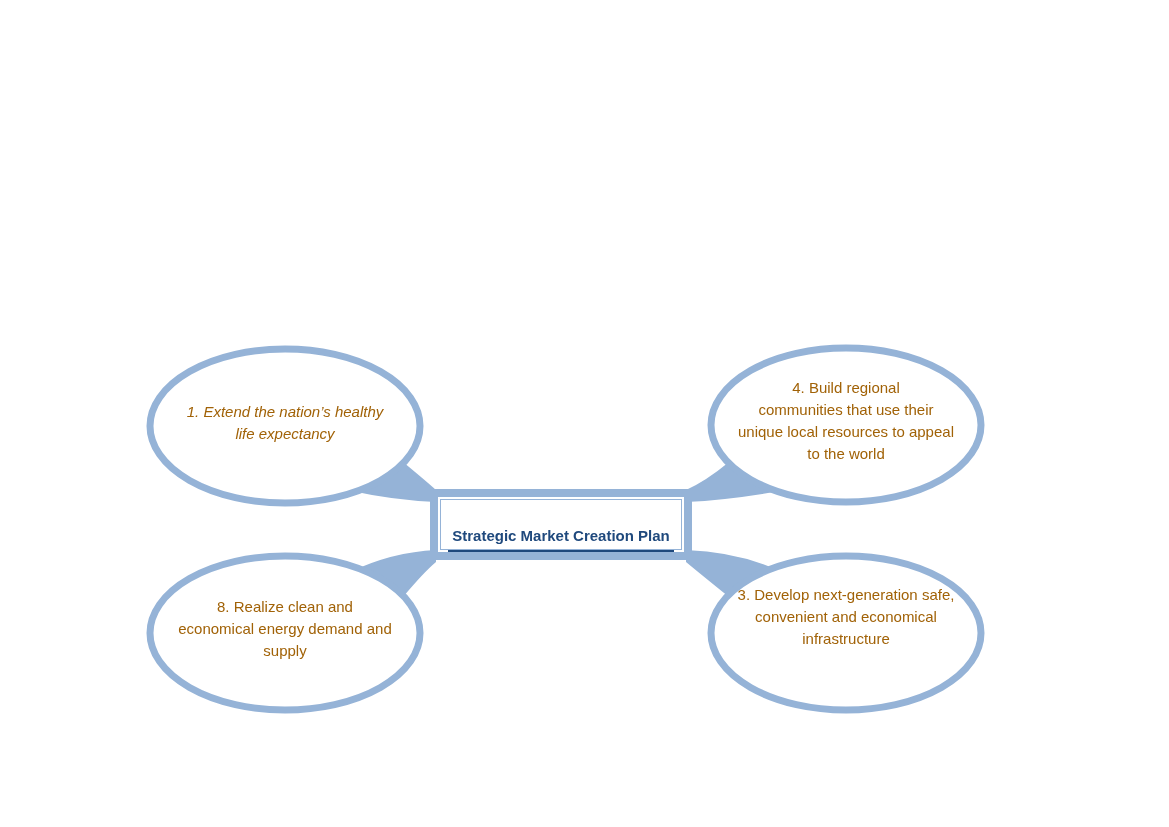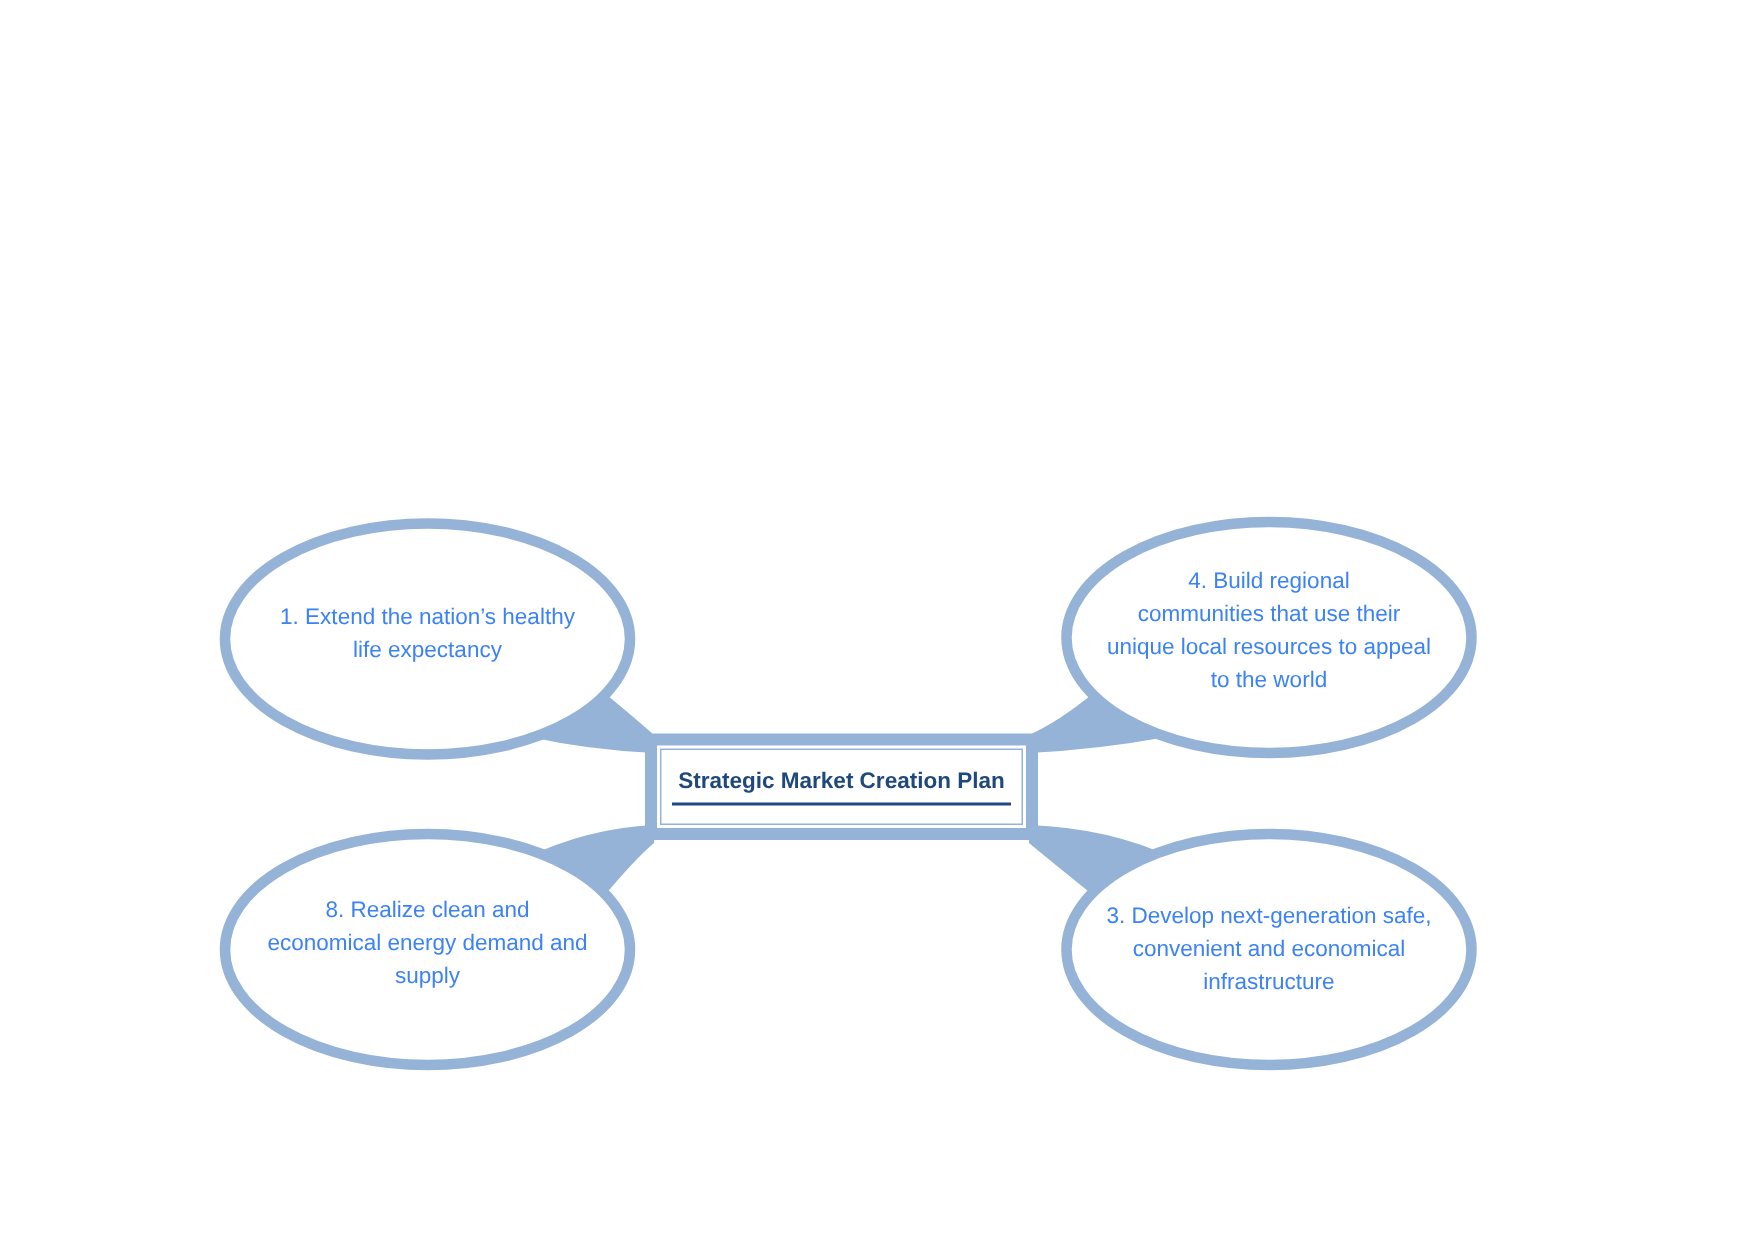--- a/index.html
+++ b/index.html
@@ -21,34 +21,34 @@
     top: 0;
     width: 1169px;
     height: 827px;
   }
   .node-label {
     position: absolute;
     text-align: center;
     white-space: pre-line;
     font-size: 15px;
     line-height: 22px;
-    color: #3b82f6;
+    color: #a16207;
   }
-  .node-label-1 { left: 140px; top: 401px; width: 290px; }
+  .node-label-1 { left: 140px; top: 401px; width: 290px; font-style: italic; }
   .node-label-2 { left: 140px; top: 596px; width: 290px; }
-  .node-label-3 { left: 701px; top: 600px; width: 290px; }
+  .node-label-3 { left: 701px; top: 584px; width: 290px; }
   .node-label-4 { left: 701px; top: 377px; width: 290px; }
   .center-title-wrap {
     position: absolute;
     left: 438px;
     top: 497px;
     width: 246px;
     height: 55px;
     display: flex;
-    align-items: center;
+    align-items: flex-end;
     justify-content: center;
   }
   .center-title {
     font-size: 15px;
     font-weight: bold;
     color: #1f497d;
     padding: 0 4px 6px 4px;
     border-bottom: 2px solid #1f497d;
     white-space: nowrap;
   }

